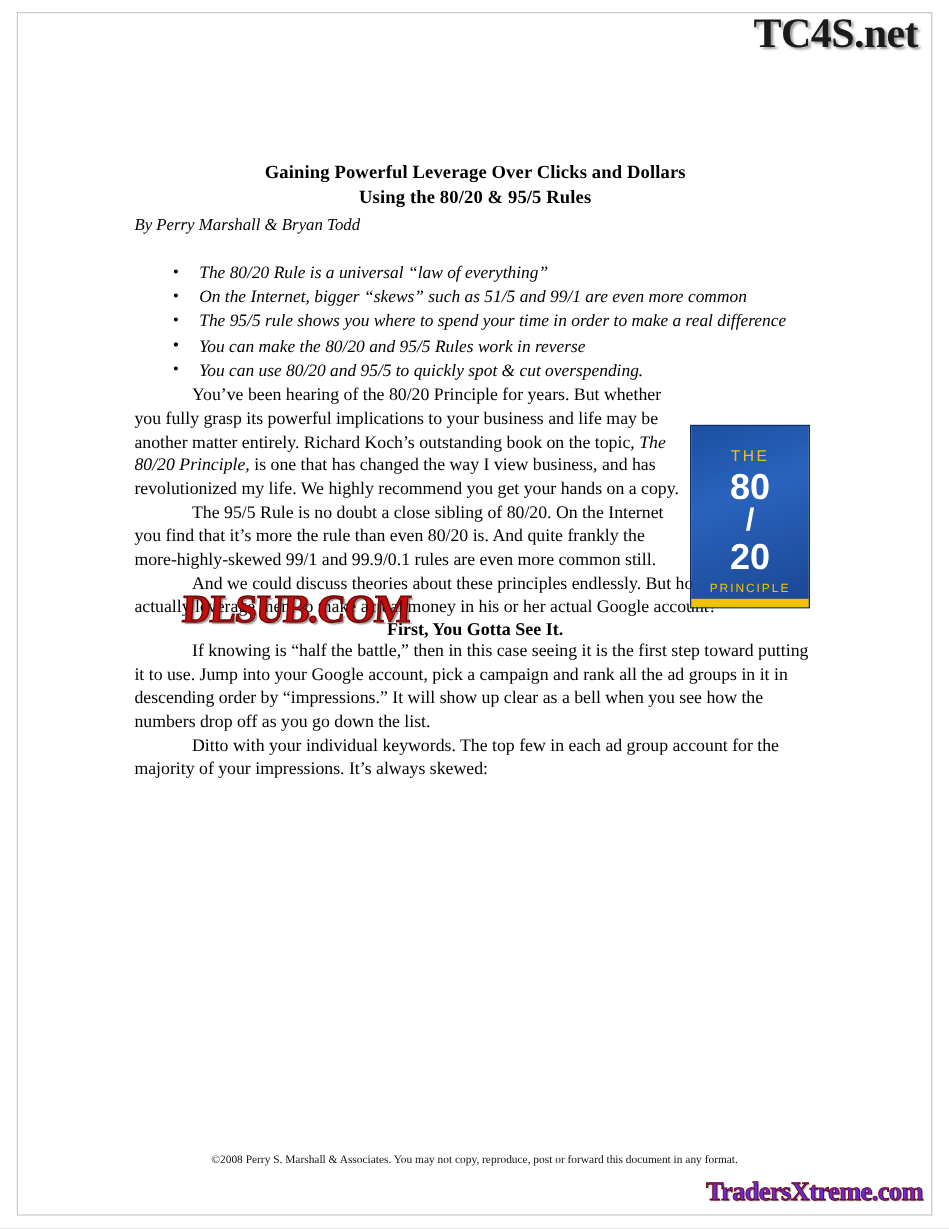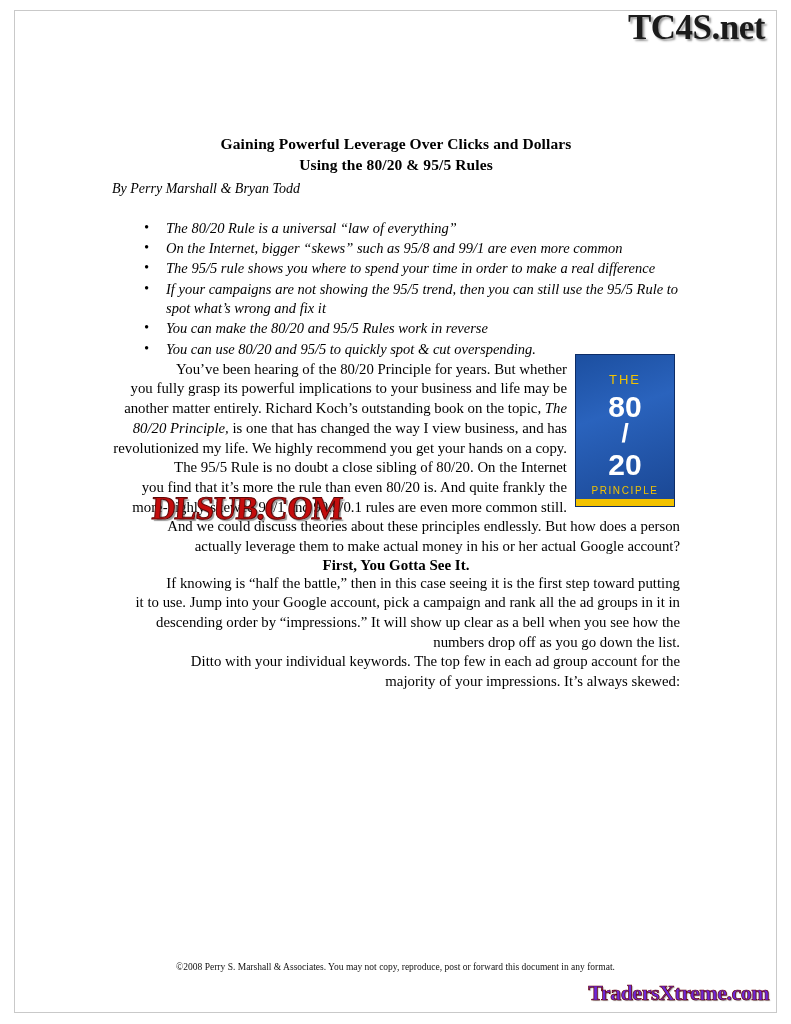--- a/index.html
+++ b/index.html
@@ -81,21 +81,21 @@
     position: absolute;
     left: 0;
     top: 0;
     font-size: 14px;
   }
 
   p.body {
     font-size: 14.8px;
     line-height: 1.33;
     margin: 0 0 0 0;
-    text-align: right;
+    text-align: left;
   }
   p.indent {
     text-indent: 48px;
   }
   .gap-lg { margin-top: 23px; }
   .gap-md { margin-top: 19px; }
 
   .ital { font-style: italic; }
 
   h2.subhead {
@@ -219,23 +219,23 @@
 
     <h1 class="title">
       <span>Gaining Powerful Leverage Over Clicks and Dollars</span><br>
       <span>Using the 80/20 &amp; 95/5 Rules</span>
     </h1>
 
     <p class="byline">By Perry Marshall &amp; Bryan Todd</p>
 
     <ul class="bullets">
       <li><span class="dot">•</span><span>The 80/20 Rule is a universal “law of everything”</span></li>
-      <li><span class="dot">•</span><span>On the Internet, bigger “skews” such as 95/8 and 99/1 are even more common</span></li>
+      <li><span class="dot">•</span><span>On the Internet, bigger “skews” such as 51/5 and 99/1 are even more common</span></li>
       <li><span class="dot">•</span><span>The 95/5 rule shows you where to spend your time in order to make a real difference</span></li>
-      <li><span class="dot">•</span><span>If your campaigns are not showing the 95/5 trend, then you can still use the 95/5 Rule to spot what’s wrong and fix it</span></li>
+      <li><span class="dot">•</span></li>
       <li><span class="dot">•</span><span>You can make the 80/20 and 95/5 Rules work in reverse</span></li>
       <li><span class="dot">•</span><span>You can use 80/20 and 95/5 to quickly spot &amp; cut overspending.</span></li>
     </ul>
 
     <p class="body indent gap-lg" style="width:455px;">
       <span>You’ve been hearing of the 80/20 Principle for years. But whether you fully grasp its powerful implications to your business and life may be another matter entirely. Richard Koch’s outstanding book on the topic, </span><span class="ital">The 80/20 Principle,</span><span> is one that has changed the way I view business, and has revolutionized my life. We highly recommend you get your hands on a copy.</span>
     </p>
 
     <p class="body indent gap-md" style="width:455px;">
       <span>The 95/5 Rule is no doubt a close sibling of 80/20. On the Internet you find that it’s more the rule than even 80/20 is. And quite frankly the more-highly-skewed 99/1 and 99.9/0.1 rules are even more common still.</span>

